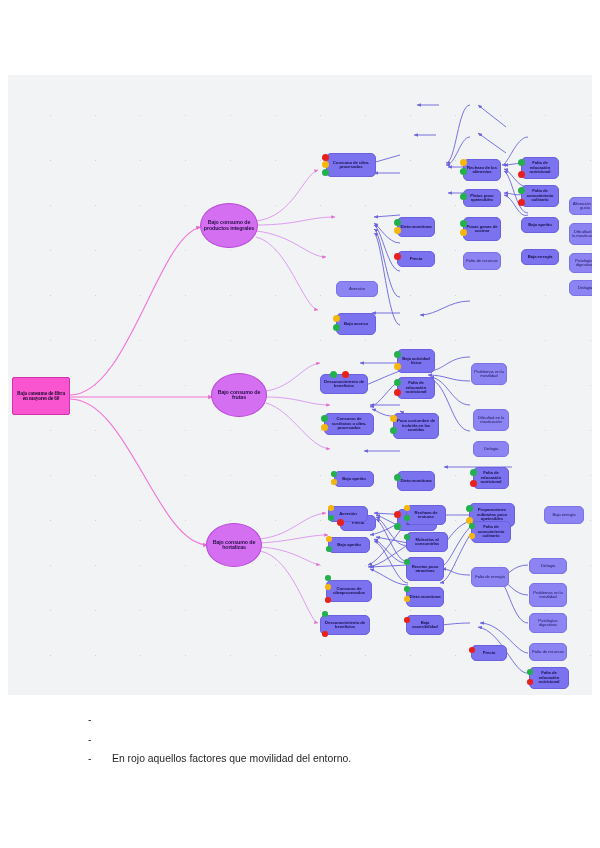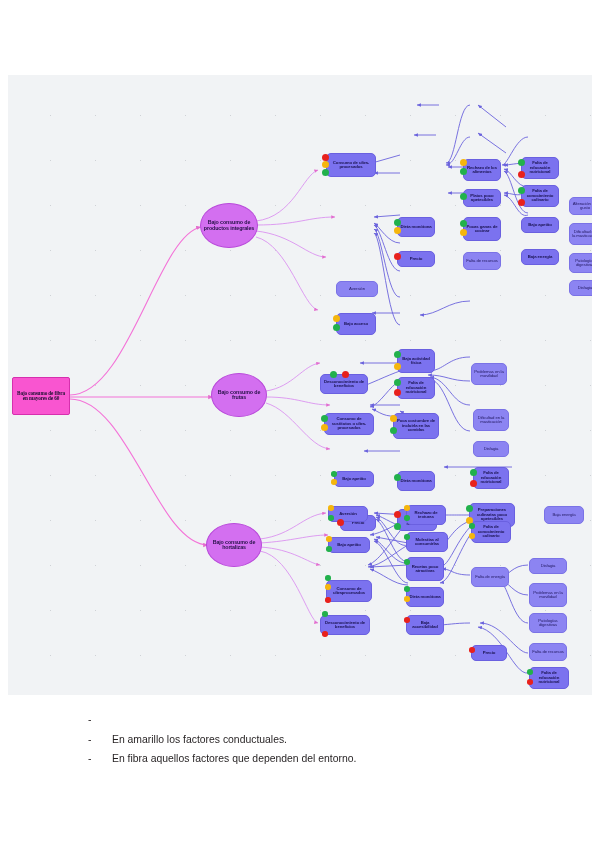--- a/index.html
+++ b/index.html
@@ -379,21 +379,20 @@
     <div class="mk r sm" style="left:461px;top:572px;"></div>
 
   </div>
 
   <div id="legend">
     <div class="lg-row">
       <span class="lg-dash">-</span>
     </div>
     <div class="lg-row">
       <span class="lg-dash">-</span>
-      <span class="lg-txt">En amarillo los factores conductuales.</span>
     </div>
     <div class="lg-row">
       <span class="lg-dash">-</span>
-      <span class="lg-txt">En fibra aquellos factores que dependen del entorno.</span>
+      <span class="lg-txt">En rojo aquellos factores que movilidad del entorno.</span>
     </div>
   </div>
 
 </div>
 
 </body></html>

